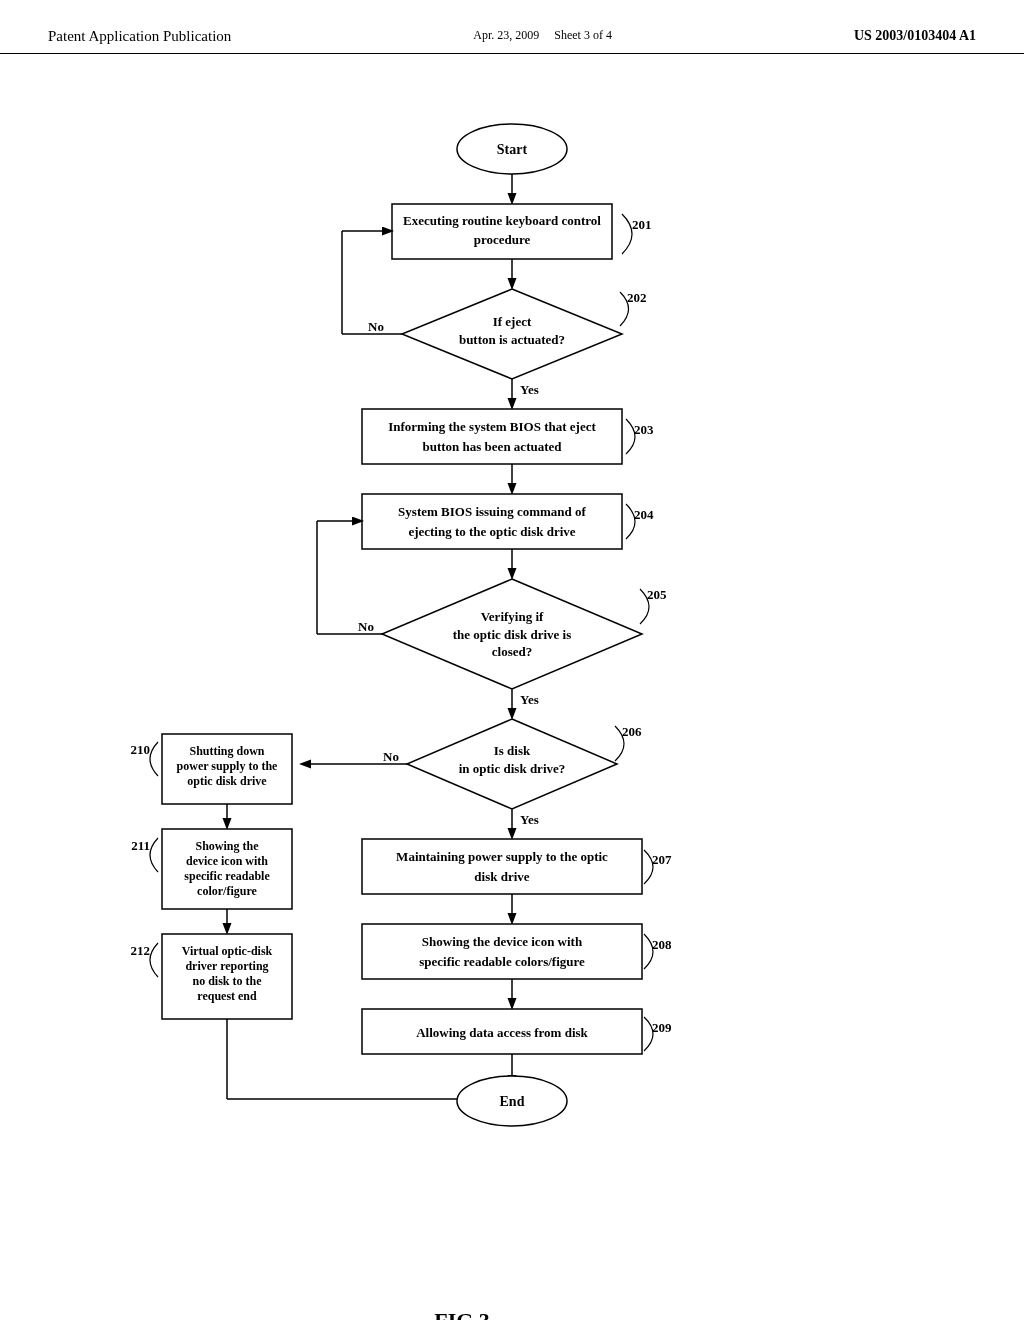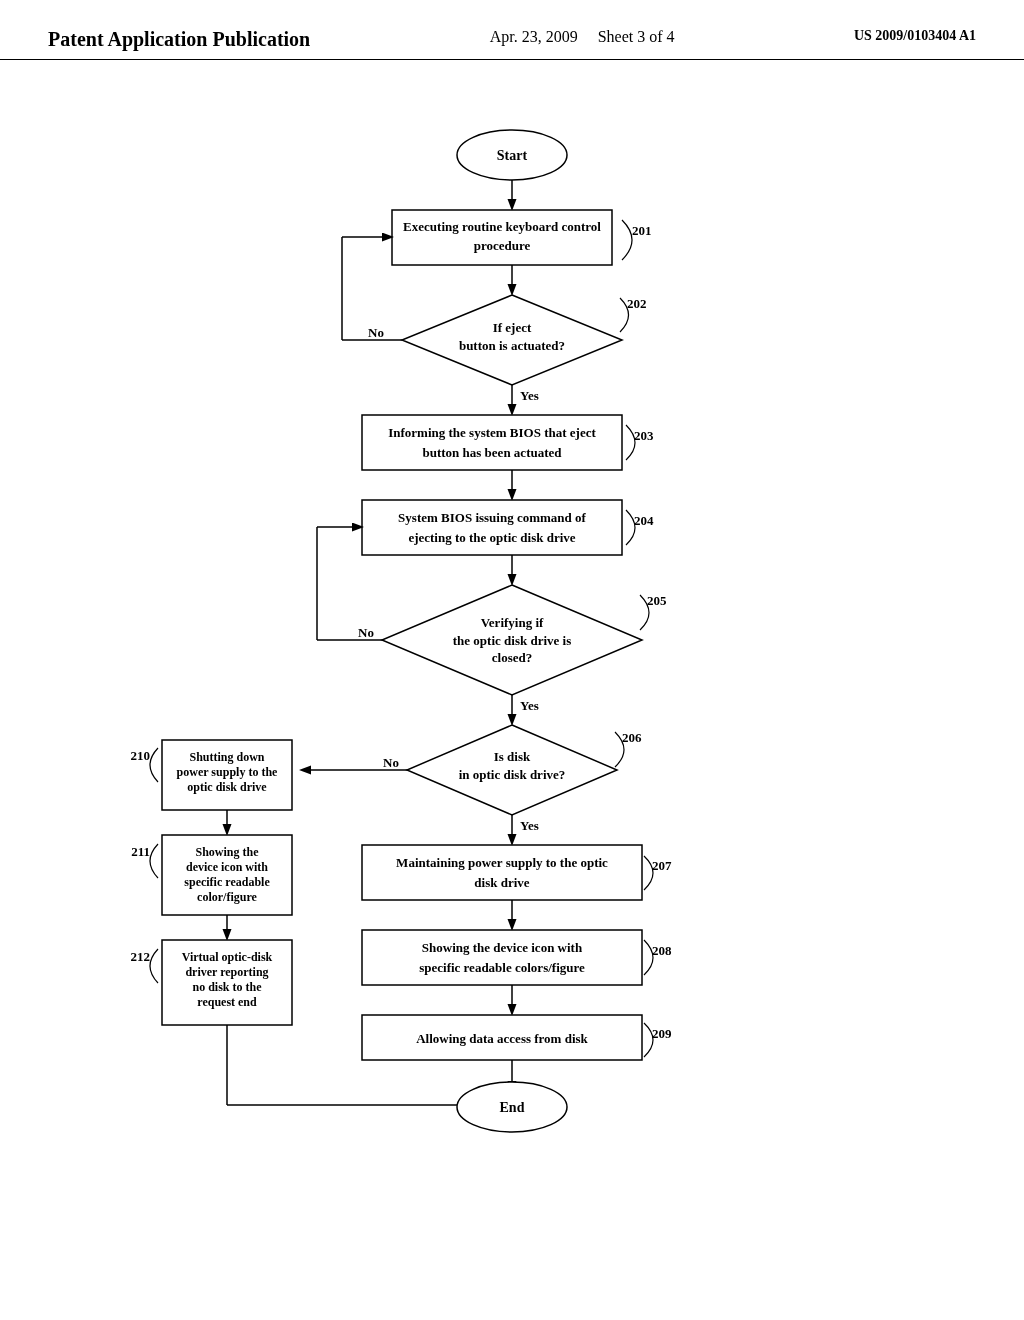--- a/index.html
+++ b/index.html
@@ -15,26 +15,26 @@
     .page-header {
       display: flex;
       justify-content: space-between;
       align-items: flex-start;
       padding: 28px 48px 0 48px;
       border-bottom: 1px solid #000;
       padding-bottom: 8px;
     }
 
     .header-left {
-      font-size: 20px;
-      font-weight: bold;
+      font-size: 15px;
+      font-weight: normal;
     }
 
     .header-center {
-      font-size: 16px;
+      font-size: 12px;
       text-align: left;
     }
 
     .header-right {
       font-size: 14px;
       font-weight: bold;
     }
 
     .diagram-area {
       display: flex;
@@ -66,21 +66,21 @@
 </head>
 <body>
 
 <div class="page-header">
   <div class="header-left">Patent Application Publication</div>
   <div class="header-center">
     <span>Apr. 23, 2009</span>
     &nbsp;&nbsp;&nbsp;
     <span>Sheet 3 of 4</span>
   </div>
-  <div class="header-right">US 2009/0103404 A1</div>
+  <div class="header-right">US 2003/0103404 A1</div>
 </div>
 
 <div class="diagram-area">
   <div class="flowchart-container">
     <svg width="900" height="1200" viewBox="0 0 900 1200">
 
       <defs>
         <marker id="arrow" markerWidth="8" markerHeight="8" refX="6" refY="3" orient="auto">
           <path d="M0,0 L0,6 L8,3 z" fill="#000"></path>
         </marker>

